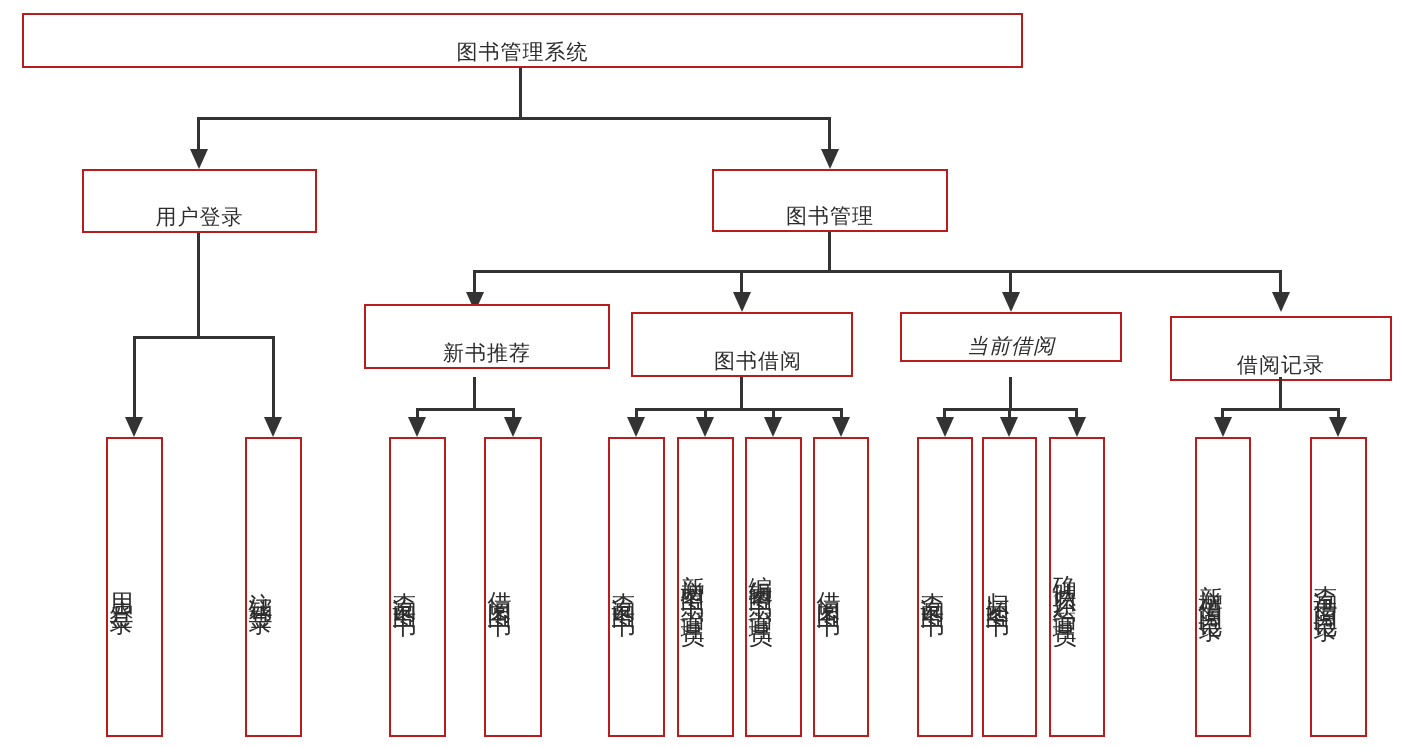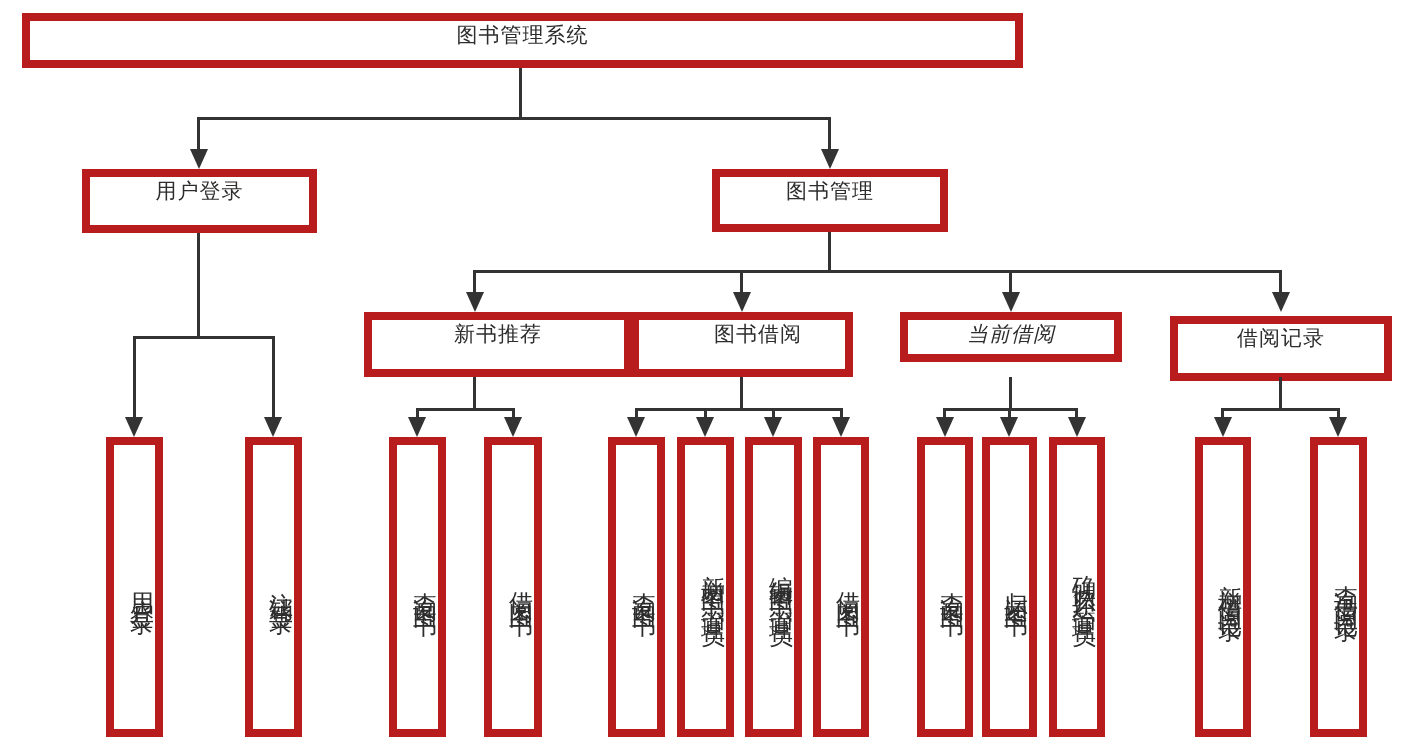--- a/index.html
+++ b/index.html
@@ -1,22 +1,22 @@
 <!DOCTYPE html>
 <html><head>
 <meta charset="utf-8">
 <style>
   html,body{margin:0;padding:0;background:#ffffff;}
   #canvas{
     position:relative;width:1405px;height:747px;background:#ffffff;overflow:hidden;
     font-family:"Liberation Sans","DejaVu Sans",sans-serif;
   }
   .box{
-    position:absolute;background:#ffffff;border:8px solid #b91c1c;box-sizing:border-box;
-    display:flex;align-items:flex-start;justify-content:center;color:#2d2d2d;
+    position:absolute;background:#ffffff;border:2px solid #b91c1c;box-sizing:border-box;
+    display:flex;align-items:flex-end;justify-content:center;color:#2d2d2d;
   }
   .hbox{font-size:21px;letter-spacing:1px;}
   .vbox{
     writing-mode:vertical-rl;text-orientation:mixed;
     font-size:24px;letter-spacing:7px;line-height:1.1;
   }
   .vl{position:absolute;width:3px;background:#333333;}
   .hl{position:absolute;height:3px;background:#333333;}
   .arrow{
     position:absolute;width:0;height:0;
@@ -62,21 +62,21 @@
   <div class="hl" style="left:473px;top:270px;width:809px;"></div>
   <div class="vl" style="left:473px;top:270px;height:24px;"></div>
   <div class="arrow" style="left:466px;top:292px;"></div>
   <div class="vl" style="left:740px;top:270px;height:24px;"></div>
   <div class="arrow" style="left:733px;top:292px;"></div>
   <div class="vl" style="left:1009px;top:270px;height:24px;"></div>
   <div class="arrow" style="left:1002px;top:292px;"></div>
   <div class="vl" style="left:1279px;top:270px;height:24px;"></div>
   <div class="arrow" style="left:1272px;top:292px;"></div>
 
-  <div class="box hbox" style="left:364px;top:312px;width:268px;height:65px;">
+  <div class="box hbox" style="left:364px;top:304px;width:246px;height:65px;">
     <span>新书推荐</span>
   </div>
   <div class="box hbox" style="left:631px;top:312px;width:222px;height:65px;padding-left:32px;">
     <span>图书借阅</span>
   </div>
   <div class="box hbox" style="left:900px;top:312px;width:222px;height:50px;font-style:italic;">
     <span>当前借阅</span>
   </div>
   <div class="box hbox" style="left:1170px;top:316px;width:222px;height:65px;">
     <span>借阅记录</span>

